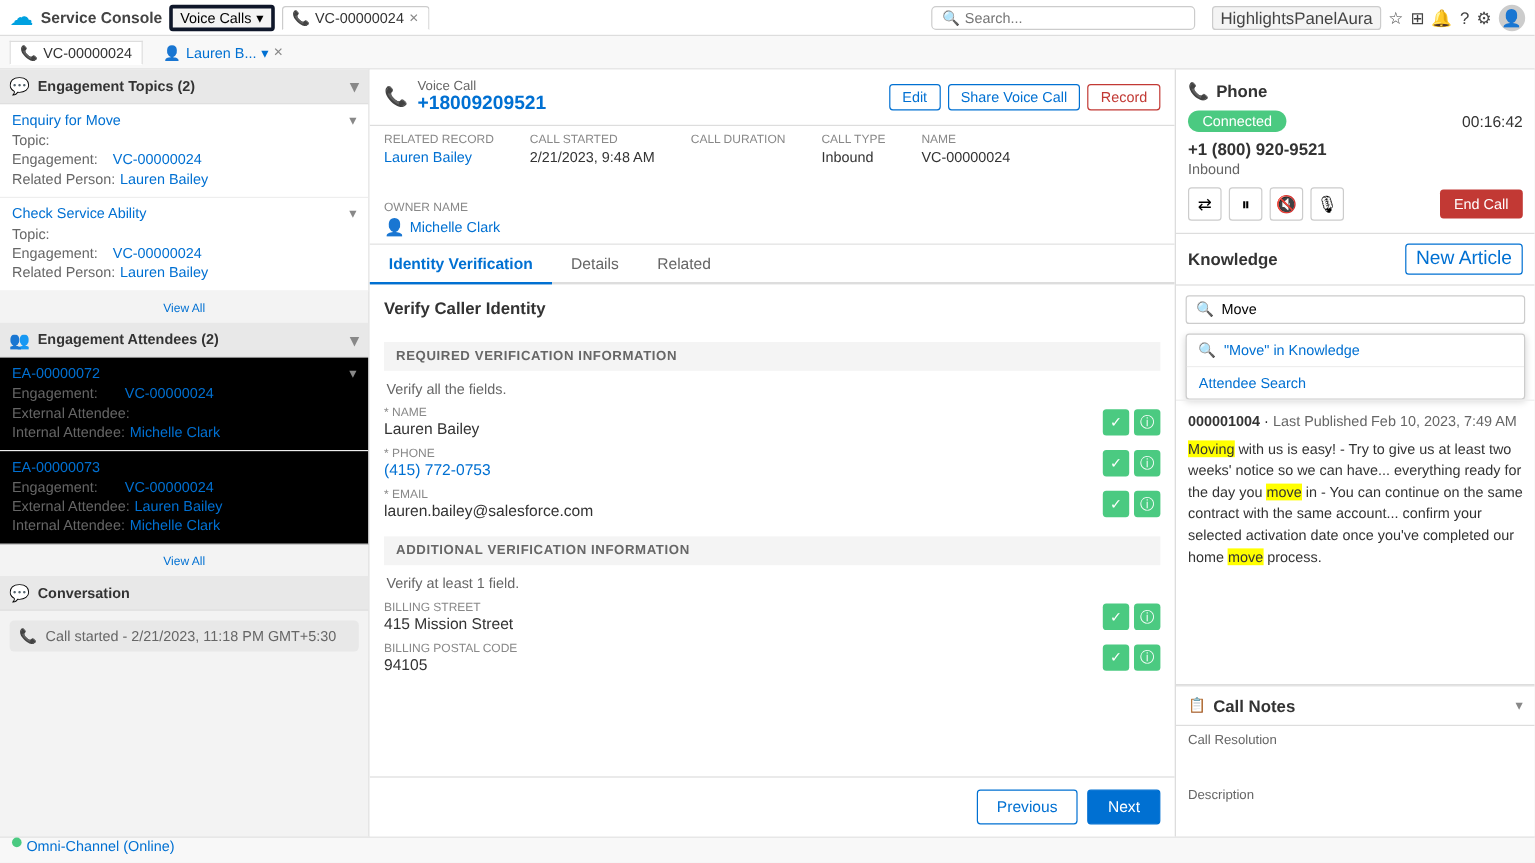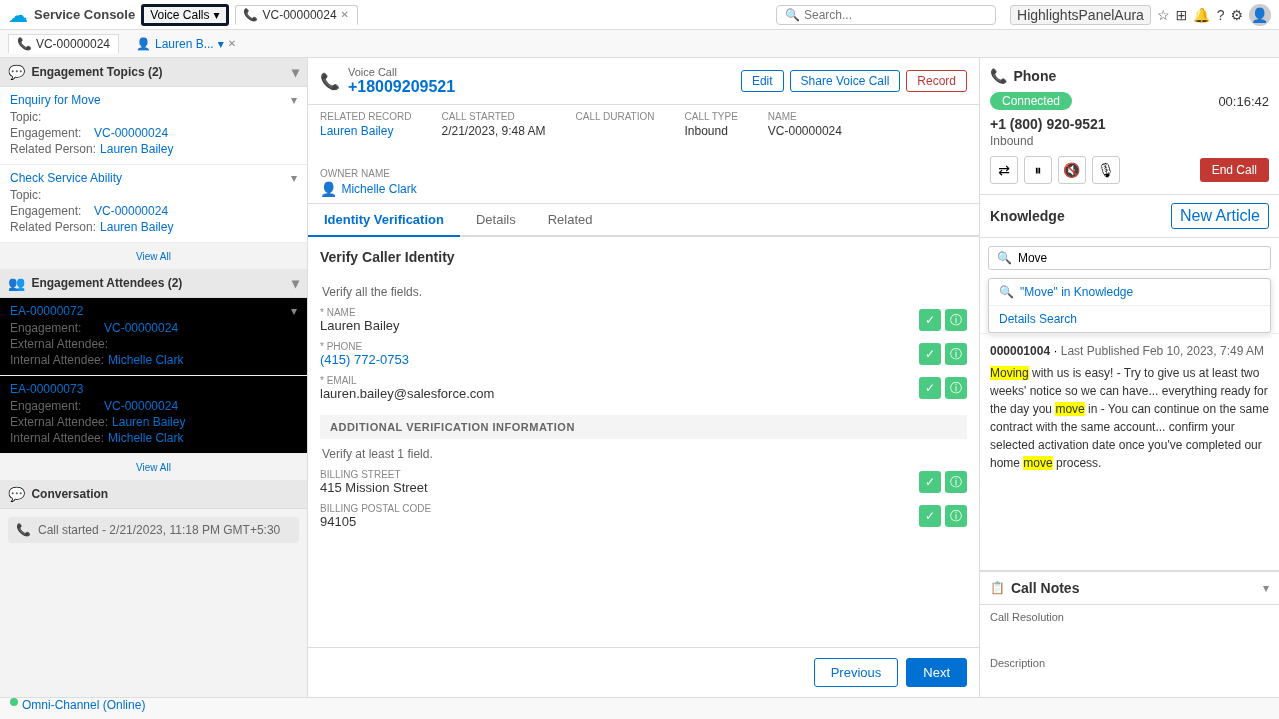--- a/index.html
+++ b/index.html
@@ -512,20 +512,21 @@
     <div class="content-tabs">
       <div class="content-tab active">Identity Verification</div>
       <div class="content-tab">Details</div>
       <div class="content-tab">Related</div>
     </div>
 
     <div class="identity-content">
       <div class="identity-title">Verify Caller Identity</div>
 
       <div class="verification-section">
+        <div class="verification-section-title">REQUIRED VERIFICATION INFORMATION</div>
         <div class="verify-note">Verify all the fields.</div>
 
         <div class="field-row">
           <div style="flex:1;">
             <div class="field-label">* NAME</div>
             <div class="field-value">Lauren Bailey</div>
           </div>
           <div class="field-actions">
             <button class="field-action-btn">✓</button>
             <button class="field-action-btn">ⓘ</button>
@@ -620,21 +621,21 @@
       <div class="knowledge-search">
         <span>🔍</span>
         <input type="text" value="Move" style="">
       </div>
 
       <div class="search-dropdown">
         <div class="search-dropdown-item">
           <span>🔍</span>
           <span>"Move" in Knowledge</span>
         </div>
-        <div class="advanced-search">Details Search</div>
+        <div class="advanced-search">Attendee Search</div>
       </div>
 
       <div class="knowledge-result">
         <span class="knowledge-result-id">000001004</span>
         <span> · </span>
         <span class="knowledge-result-date">
           <span>Last Published</span>
           <span>Feb 10, 2023, 7:49 AM</span>
         </span>
         <div class="knowledge-result-text">

